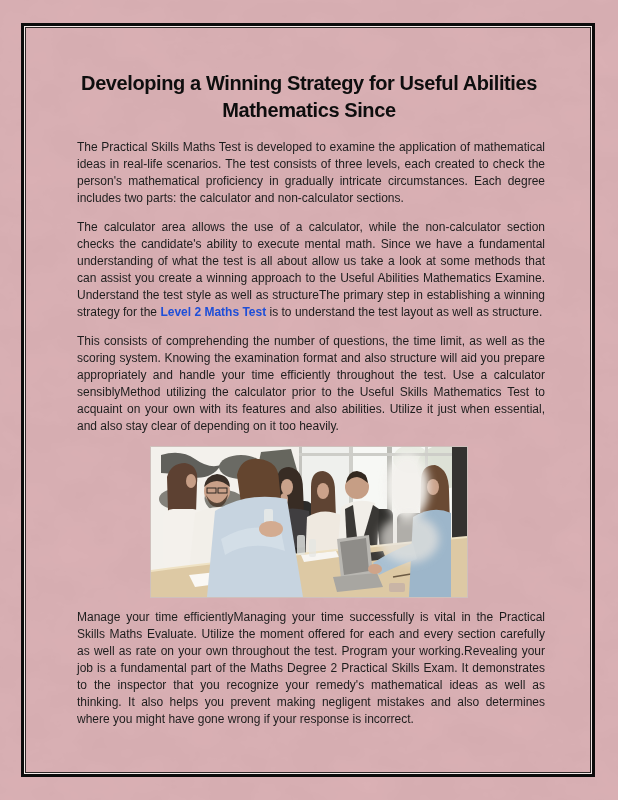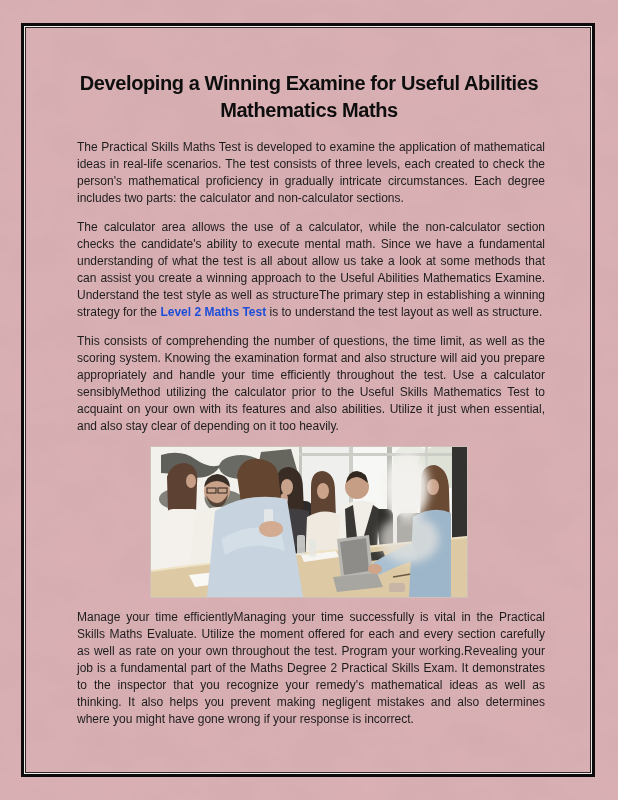--- a/index.html
+++ b/index.html
@@ -50,22 +50,22 @@
     </filter>
     <rect width="618" height="800" fill="#dbb1b5"></rect>
     <rect width="618" height="800" filter="url(#marble)" style="mix-blend-mode:multiply" opacity="0.5"></rect>
   </svg>
 
   <div class="frame">
     <div class="frame-gap">
       <div class="frame-inner">
 
         <h1 class="title">
-          <div class="title-line">Developing a Winning Examine for Useful Abilities</div>
-          <div class="title-line">Mathematics Maths</div>
+          <div class="title-line">Developing a Winning Strategy for Useful Abilities</div>
+          <div class="title-line">Mathematics Since</div>
         </h1>
 
         <p class="bodytext">The Practical Skills Maths Test is developed to examine the application of mathematical ideas in real-life scenarios. The test consists of three levels, each created to check the person's mathematical proficiency in gradually intricate circumstances. Each degree includes two parts: the calculator and non-calculator sections.</p>
 
         <p class="bodytext"><span>The calculator area allows the use of a calculator, while the non-calculator section checks the candidate's ability to execute mental math. Since we have a fundamental understanding of what the test is all about allow us take a look at some methods that can assist you create a winning approach to the Useful Abilities Mathematics Examine. Understand the test style as well as structureThe primary step in establishing a winning strategy for the </span><a class="doclink">Level 2 Maths Test</a><span> is to understand the test layout as well as structure.</span></p>
 
         <p class="bodytext">This consists of comprehending the number of questions, the time limit, as well as the scoring system. Knowing the examination format and also structure will aid you prepare appropriately and handle your time efficiently throughout the test. Use a calculator sensiblyMethod utilizing the calculator prior to the Useful Skills Mathematics Test to acquaint on your own with its features and also abilities. Utilize it just when essential, and also stay clear of depending on it too heavily.</p>
 
         <div class="photo-wrap">
           <svg class="photo" viewBox="0 0 316 150" aria-hidden="true">

